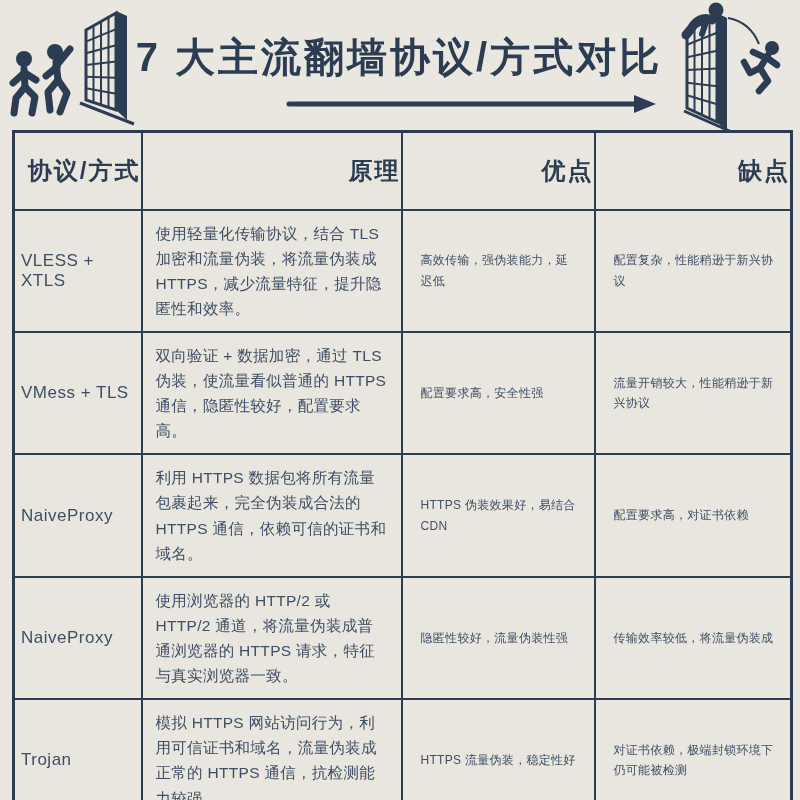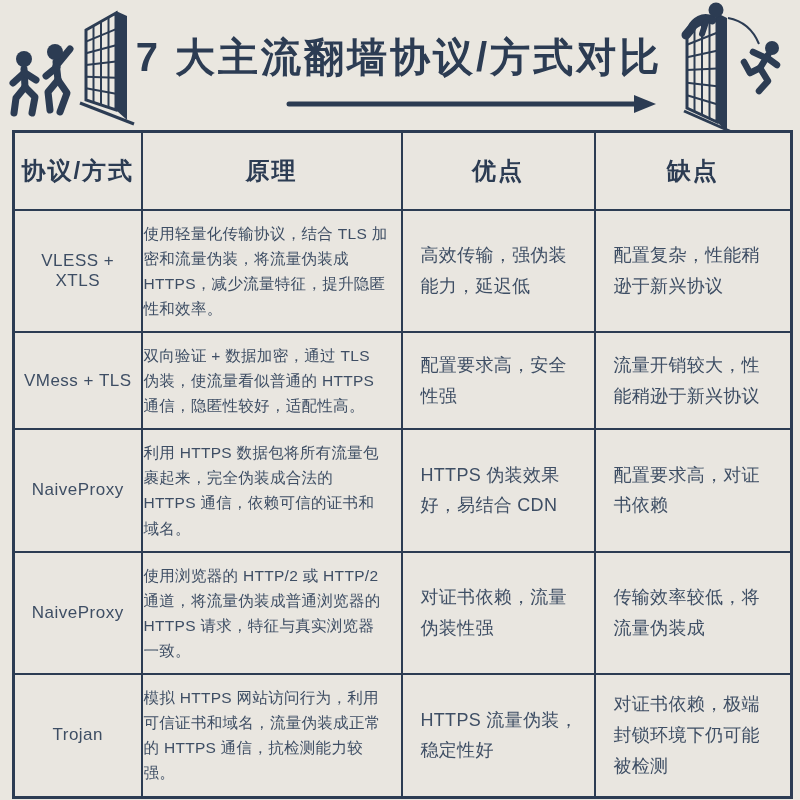--- a/index.html
+++ b/index.html
@@ -33,35 +33,34 @@
     background: #e9e6e0;
   }
   table.compare th, table.compare td {
     border: 2.5px solid #2c3c53;
     vertical-align: middle;
   }
   table.compare { border: 3.5px solid #2c3c53; }
   table.compare th {
     height: 78px;
     font-size: 24px; font-weight: 700; letter-spacing: 2px;
-    text-align: center; color: #2c3c53;
+    text-align: right; color: #2c3c53;
   }
   td.c-protocol {
-    text-align: center;
     font-size: 17px; letter-spacing: 0.5px;
     color: #3e4e64;
     padding: 4px 6px;
   }
   td.c-principle {
     font-size: 15.5px; line-height: 1.62; letter-spacing: 0.3px;
     color: #3e4e64;
-    padding: 10px 12px 10px 1px;
+    padding: 10px 12px 10px 13px;
   }
   td.c-pros, td.c-cons {
-    font-size: 18px; line-height: 1.7; letter-spacing: 0.3px;
+    font-size: 12px; line-height: 1.7; letter-spacing: 0.3px;
     color: #3e4e64;
     padding: 10px 14px 10px 18px;
   }
   svg .ink { fill: #2c3c53; }
   svg .stroke-ink { stroke: #2c3c53; fill: none; }
 </style>
 </head>
 <body>
 
 <div class="poster">
@@ -168,34 +167,34 @@
     </thead>
     <tbody>
       <tr>
         <td class="c-protocol">VLESS + XTLS</td>
         <td class="c-principle">使用轻量化传输协议，结合 TLS 加密和流量伪装，将流量伪装成 HTTPS，减少流量特征，提升隐匿性和效率。</td>
         <td class="c-pros">高效传输，强伪装能力，延迟低</td>
         <td class="c-cons">配置复杂，性能稍逊于新兴协议</td>
       </tr>
       <tr>
         <td class="c-protocol">VMess + TLS</td>
-        <td class="c-principle">双向验证 + 数据加密，通过 TLS 伪装，使流量看似普通的 HTTPS 通信，隐匿性较好，适配性高。</td>
+        <td class="c-principle">双向验证 + 数据加密，通过 TLS 伪装，使流量看似普通的 HTTPS 通信，隐匿性较好，配置要求高。</td>
         <td class="c-pros">配置要求高，安全性强</td>
         <td class="c-cons">流量开销较大，性能稍逊于新兴协议</td>
       </tr>
       <tr>
         <td class="c-protocol">NaiveProxy</td>
         <td class="c-principle">利用 HTTPS 数据包将所有流量包裹起来，完全伪装成合法的 HTTPS 通信，依赖可信的证书和域名。</td>
         <td class="c-pros">HTTPS 伪装效果好，易结合 CDN</td>
         <td class="c-cons">配置要求高，对证书依赖</td>
       </tr>
       <tr>
         <td class="c-protocol">NaiveProxy</td>
         <td class="c-principle">使用浏览器的 HTTP/2 或 HTTP/2 通道，将流量伪装成普通浏览器的 HTTPS 请求，特征与真实浏览器一致。</td>
-        <td class="c-pros">对证书依赖，流量伪装性强</td>
+        <td class="c-pros">隐匿性较好，流量伪装性强</td>
         <td class="c-cons">传输效率较低，将流量伪装成</td>
       </tr>
       <tr>
         <td class="c-protocol">Trojan</td>
         <td class="c-principle">模拟 HTTPS 网站访问行为，利用可信证书和域名，流量伪装成正常的 HTTPS 通信，抗检测能力较强。</td>
         <td class="c-pros">HTTPS 流量伪装，稳定性好</td>
         <td class="c-cons">对证书依赖，极端封锁环境下仍可能被检测</td>
       </tr>
 
     </tbody>

